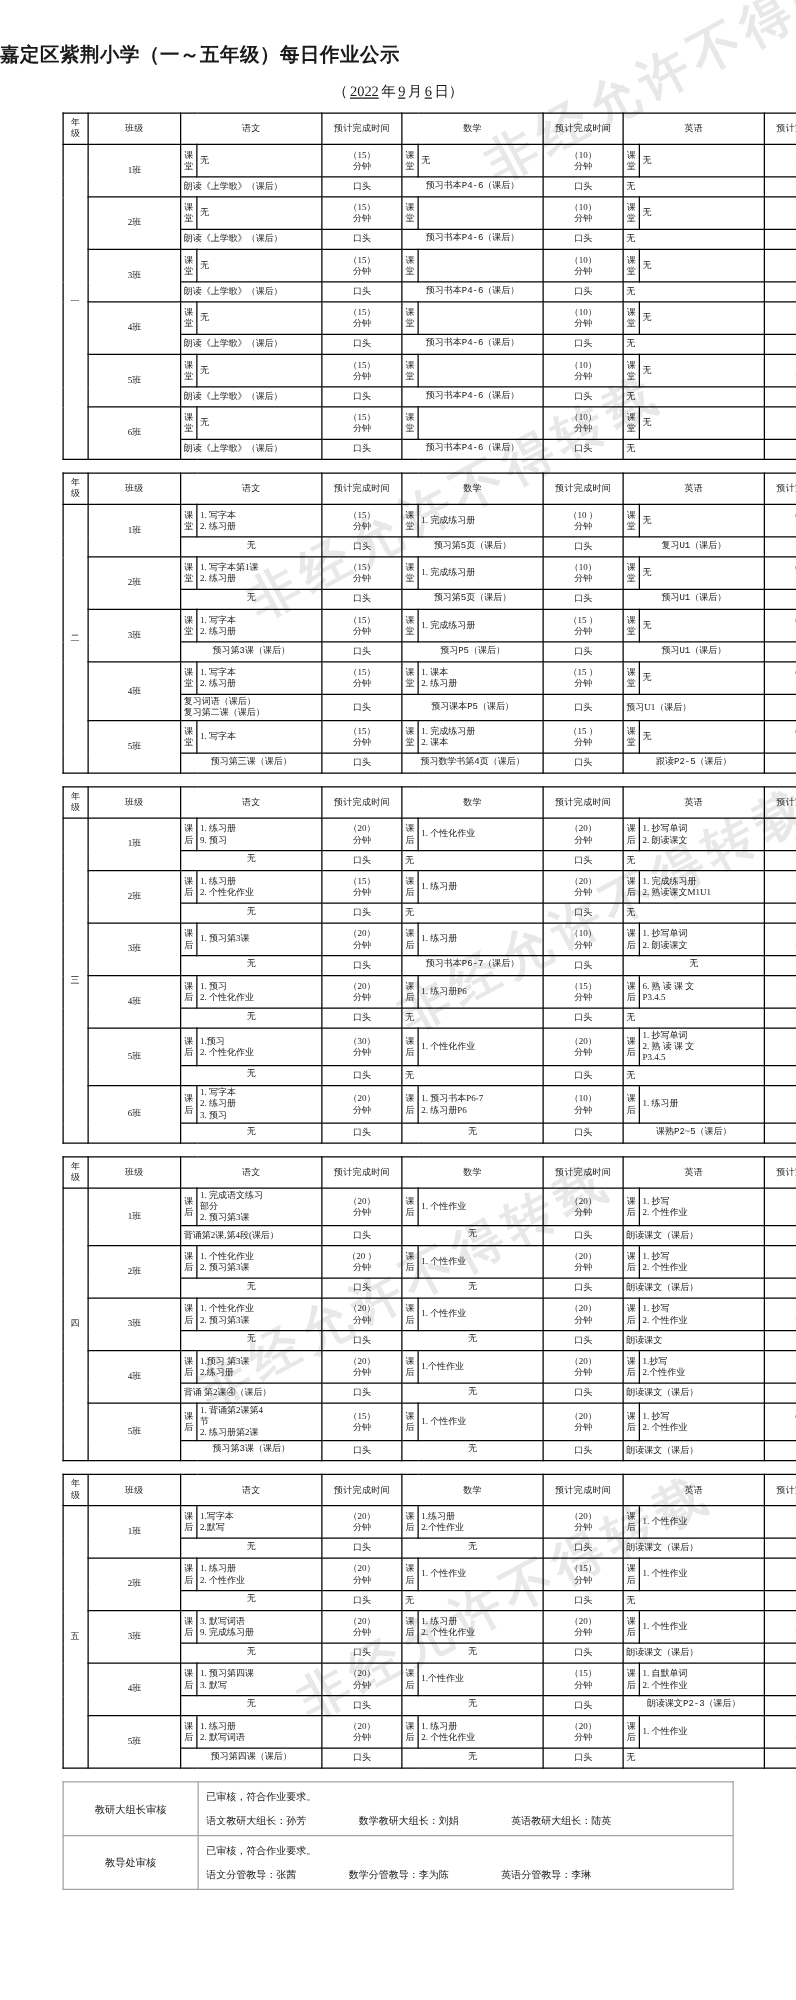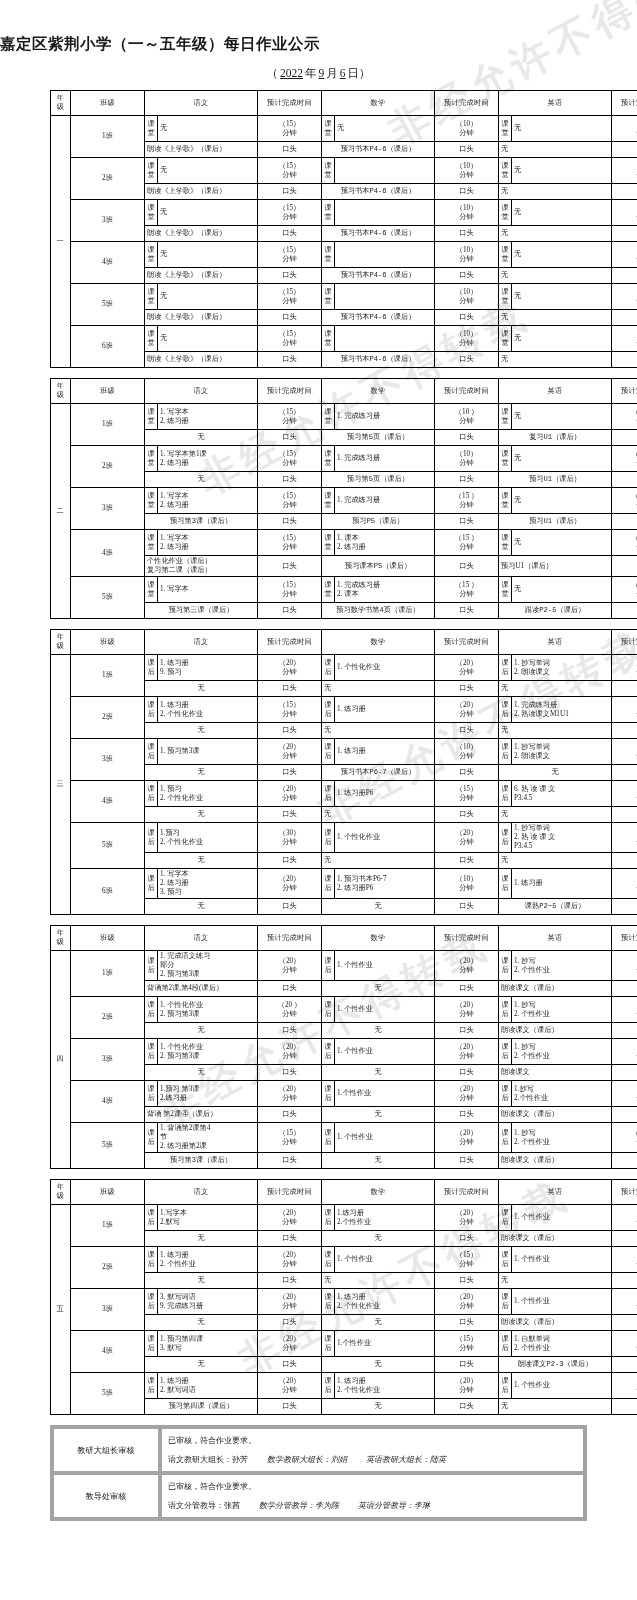--- a/index.html
+++ b/index.html
@@ -64,28 +64,28 @@
   .time-cell span{ display:block; }
   .ctr{ text-align:center;font-family:Liberation Mono, monospace; }
   .row-main td{ height:23px; }
   .row-after td{ height:13px; }
 
   
   table.review{
     width:537px; border-collapse:collapse; table-layout:fixed; margin:0;
   }
   table.review td{
-    border:4px solid #a3a3a3; font-size:8px; padding:6px 6px; vertical-align:middle;
+    border:1px solid #a3a3a3; font-size:8px; padding:6px 6px; vertical-align:middle;
   }
   col.r-label{width:108px}
   .review .lbl{ text-align:center; font-size:8.2px; }
   .review .body .l1{ display:block; margin-bottom:8px; }
   .review .body .l2{ display:block; }
   .review .body .nm{ display:inline-block; }
-  .review .body .nm + .nm{ margin-left:19px;font-style:italic; }
+  .review .body .nm + .nm{ margin-left:42px; }
 </style>
 </head>
 <body>
 
 <div class="page">
 
   <div class="wm" style="left:370px;top:20px;">非经允许不得转载</div>
   <div class="wm" style="left:180px;top:370px;">非经允许不得转载</div>
   <div class="wm" style="left:300px;top:700px;">非经允许不得转载</div>
   <div class="wm" style="left:140px;top:1000px;">非经允许不得转载</div>
@@ -647,21 +647,21 @@
             <td class="sub-cell">
               <span class="ln">无</span>
             </td>
             <td class="time-cell">
               <span>（10 ）</span>
               <span>分钟</span>
             </td>
           </tr>
           <tr class="row-after">
             <td class="sub-cell" colspan="2">
-              <span class="ln">个性化作业（课后）</span>
+              <span class="ln">复习词语（课后）</span>
               <span class="ln">复习第二课（课后）</span>
             </td>
             <td class="time-cell">口头</td>
             <td class="sub-cell ctr" colspan="2">
               <span class="ln">预习课本P5（课后）</span>
             </td>
             <td class="time-cell">口头</td>
             <td class="sub-cell" colspan="2">
               <span class="ln">预习U1（课后）</span>
             </td>

